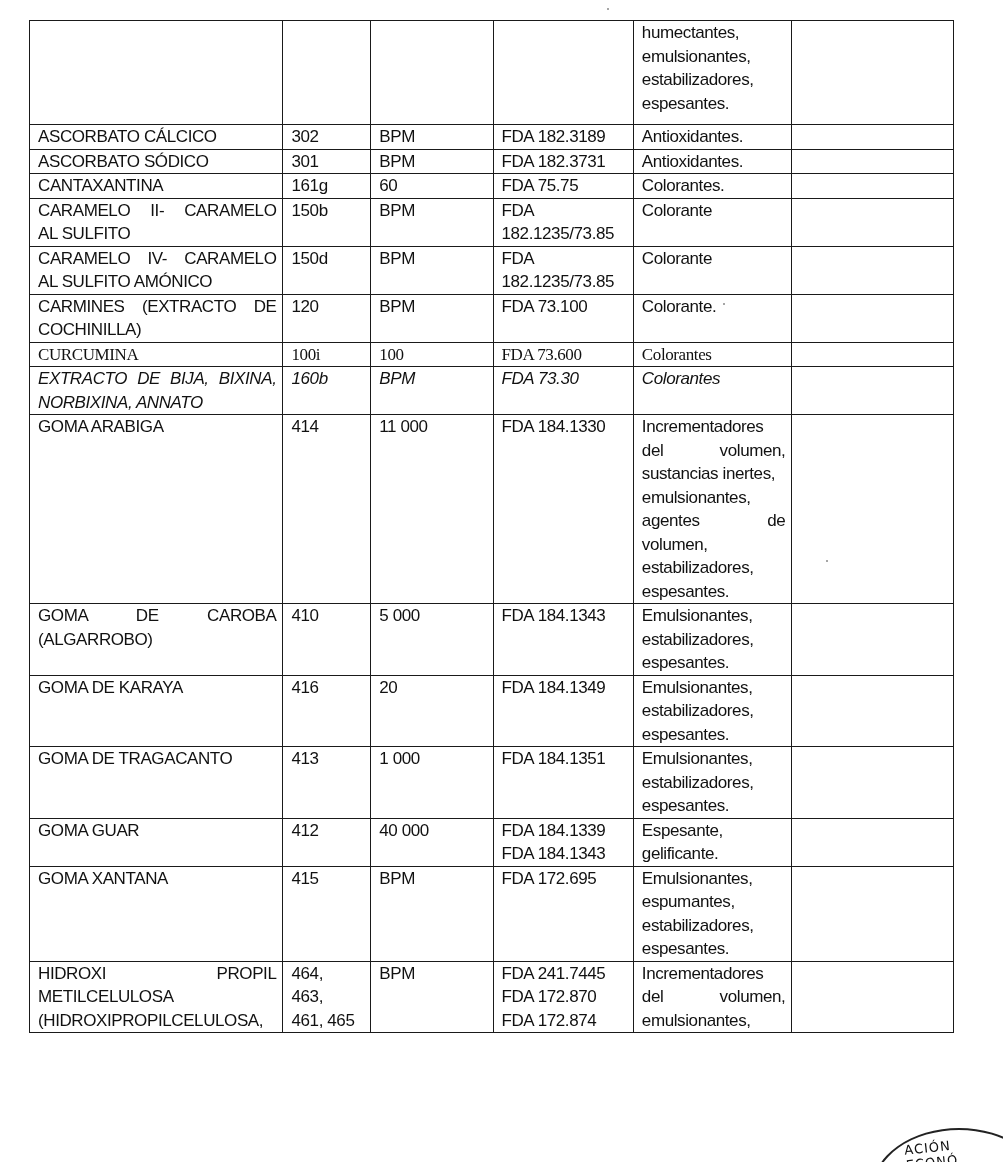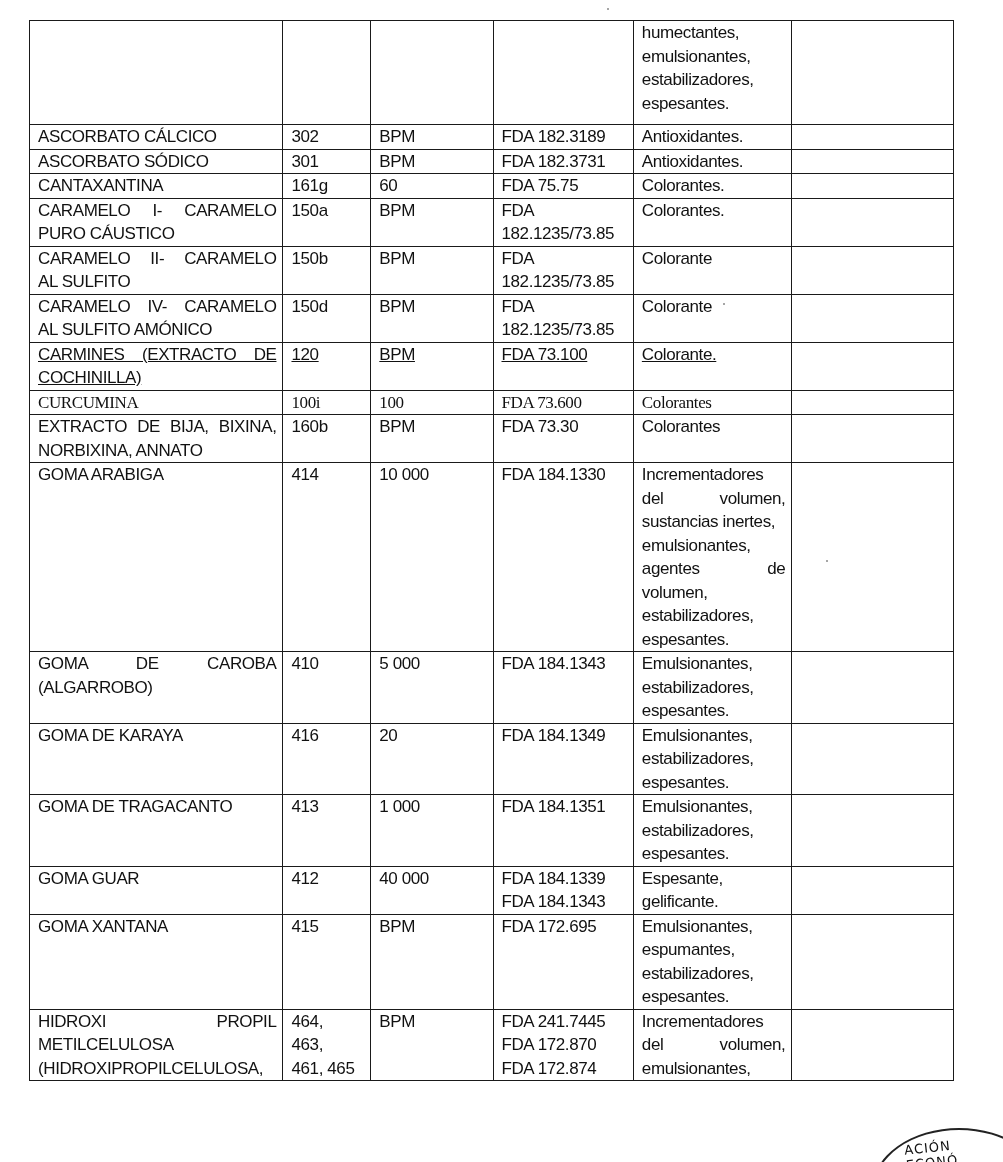--- a/index.html
+++ b/index.html
@@ -92,80 +92,60 @@
           <td class="c4">
             <span class="line">FDA 75.75</span>
           </td>
           <td class="c5">
             <span class="line">Colorantes.</span>
           </td>
           <td class="c6"></td>
         </tr>
         <tr style="height: 47px;">
           <td class="c1">
-            <span class="jl">CARAMELO I- CARAMELO</span>
-            <span class="line">PURO CÁUSTICO</span>
-          </td>
-          <td class="c2">
-            <span class="line">150a</span>
+            <span class="jl">CARAMELO II- CARAMELO</span>
+            <span class="line">AL SULFITO</span>
+          </td>
+          <td class="c2">
+            <span class="line">150b</span>
           </td>
           <td class="c3">
             <span class="line">BPM</span>
           </td>
           <td class="c4">
             <span class="line">FDA</span>
             <span class="line">182.1235/73.85</span>
           </td>
           <td class="c5">
-            <span class="line">Colorantes.</span>
+            <span class="line">Colorante</span>
           </td>
           <td class="c6"></td>
         </tr>
         <tr style="height: 47px;">
           <td class="c1">
-            <span class="jl">CARAMELO II- CARAMELO</span>
-            <span class="line">AL SULFITO</span>
-          </td>
-          <td class="c2">
-            <span class="line">150b</span>
+            <span class="jl">CARAMELO IV- CARAMELO</span>
+            <span class="line">AL SULFITO AMÓNICO</span>
+          </td>
+          <td class="c2">
+            <span class="line">150d</span>
           </td>
           <td class="c3">
             <span class="line">BPM</span>
           </td>
           <td class="c4">
             <span class="line">FDA</span>
             <span class="line">182.1235/73.85</span>
           </td>
           <td class="c5">
             <span class="line">Colorante</span>
           </td>
           <td class="c6"></td>
         </tr>
         <tr style="height: 47px;">
           <td class="c1">
-            <span class="jl">CARAMELO IV- CARAMELO</span>
-            <span class="line">AL SULFITO AMÓNICO</span>
-          </td>
-          <td class="c2">
-            <span class="line">150d</span>
-          </td>
-          <td class="c3">
-            <span class="line">BPM</span>
-          </td>
-          <td class="c4">
-            <span class="line">FDA</span>
-            <span class="line">182.1235/73.85</span>
-          </td>
-          <td class="c5">
-            <span class="line">Colorante</span>
-          </td>
-          <td class="c6"></td>
-        </tr>
-        <tr style="height: 47px; text-decoration: underline;">
-          <td class="c1">
             <span class="jl">CARMINES (EXTRACTO DE</span>
             <span class="line">COCHINILLA)</span>
           </td>
           <td class="c2">
             <span class="line">120</span>
           </td>
           <td class="c3">
             <span class="line">BPM</span>
           </td>
           <td class="c4">
@@ -187,21 +167,21 @@
             <span class="line">100</span>
           </td>
           <td class="c4">
             <span class="line">FDA 73.600</span>
           </td>
           <td class="c5">
             <span class="line">Colorantes</span>
           </td>
           <td class="c6"></td>
         </tr>
-        <tr style="height: 47px;">
+        <tr style="height: 47px; font-style: italic;">
           <td class="c1">
             <span class="jl">EXTRACTO DE BIJA, BIXINA,</span>
             <span class="line">NORBIXINA, ANNATO</span>
           </td>
           <td class="c2">
             <span class="line">160b</span>
           </td>
           <td class="c3">
             <span class="line">BPM</span>
           </td>
@@ -214,21 +194,21 @@
           <td class="c6"></td>
         </tr>
         <tr style="height: 186px;">
           <td class="c1">
             <span class="line">GOMA ARABIGA</span>
           </td>
           <td class="c2">
             <span class="line">414</span>
           </td>
           <td class="c3">
-            <span class="line">10 000</span>
+            <span class="line">11 000</span>
           </td>
           <td class="c4">
             <span class="line">FDA 184.1330</span>
           </td>
           <td class="c5">
             <span class="line">Incrementadores</span>
             <span class="jl">del volumen,</span>
             <span class="line">sustancias inertes,</span>
             <span class="line">emulsionantes,</span>
             <span class="jl">agentes de</span>

